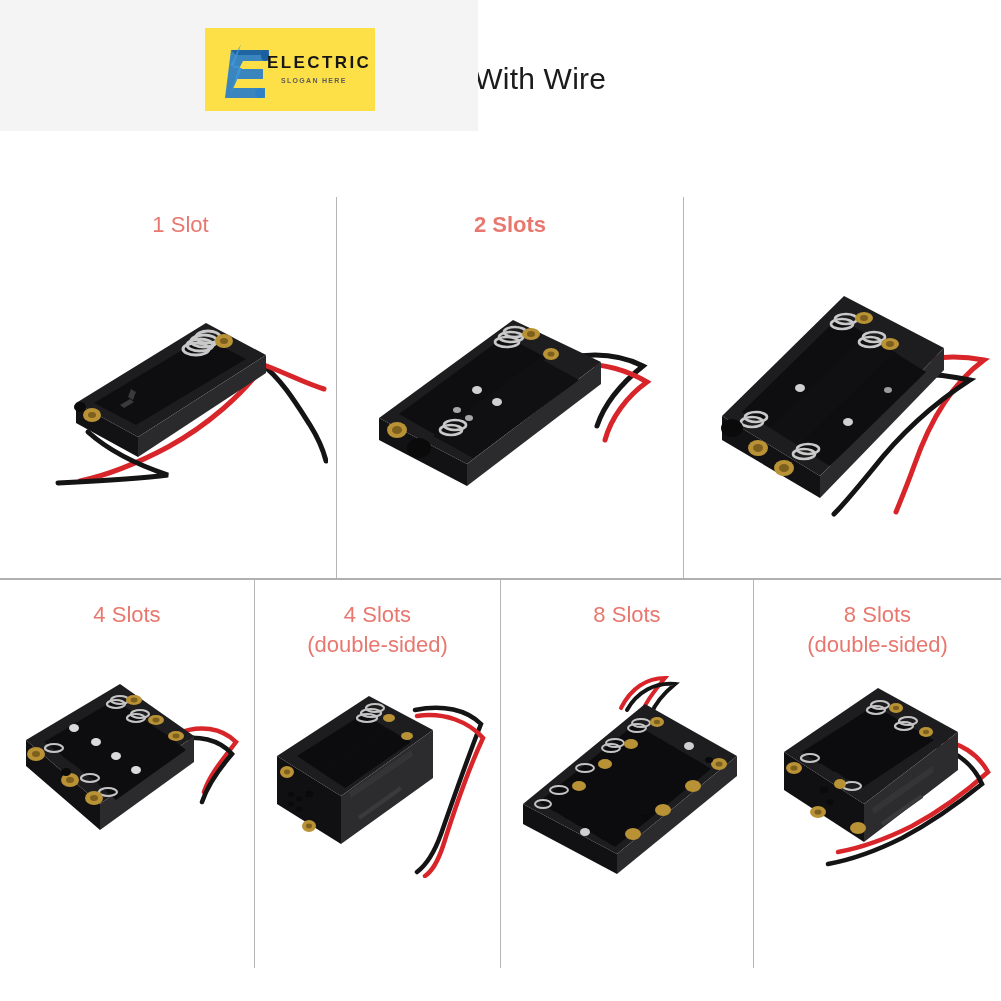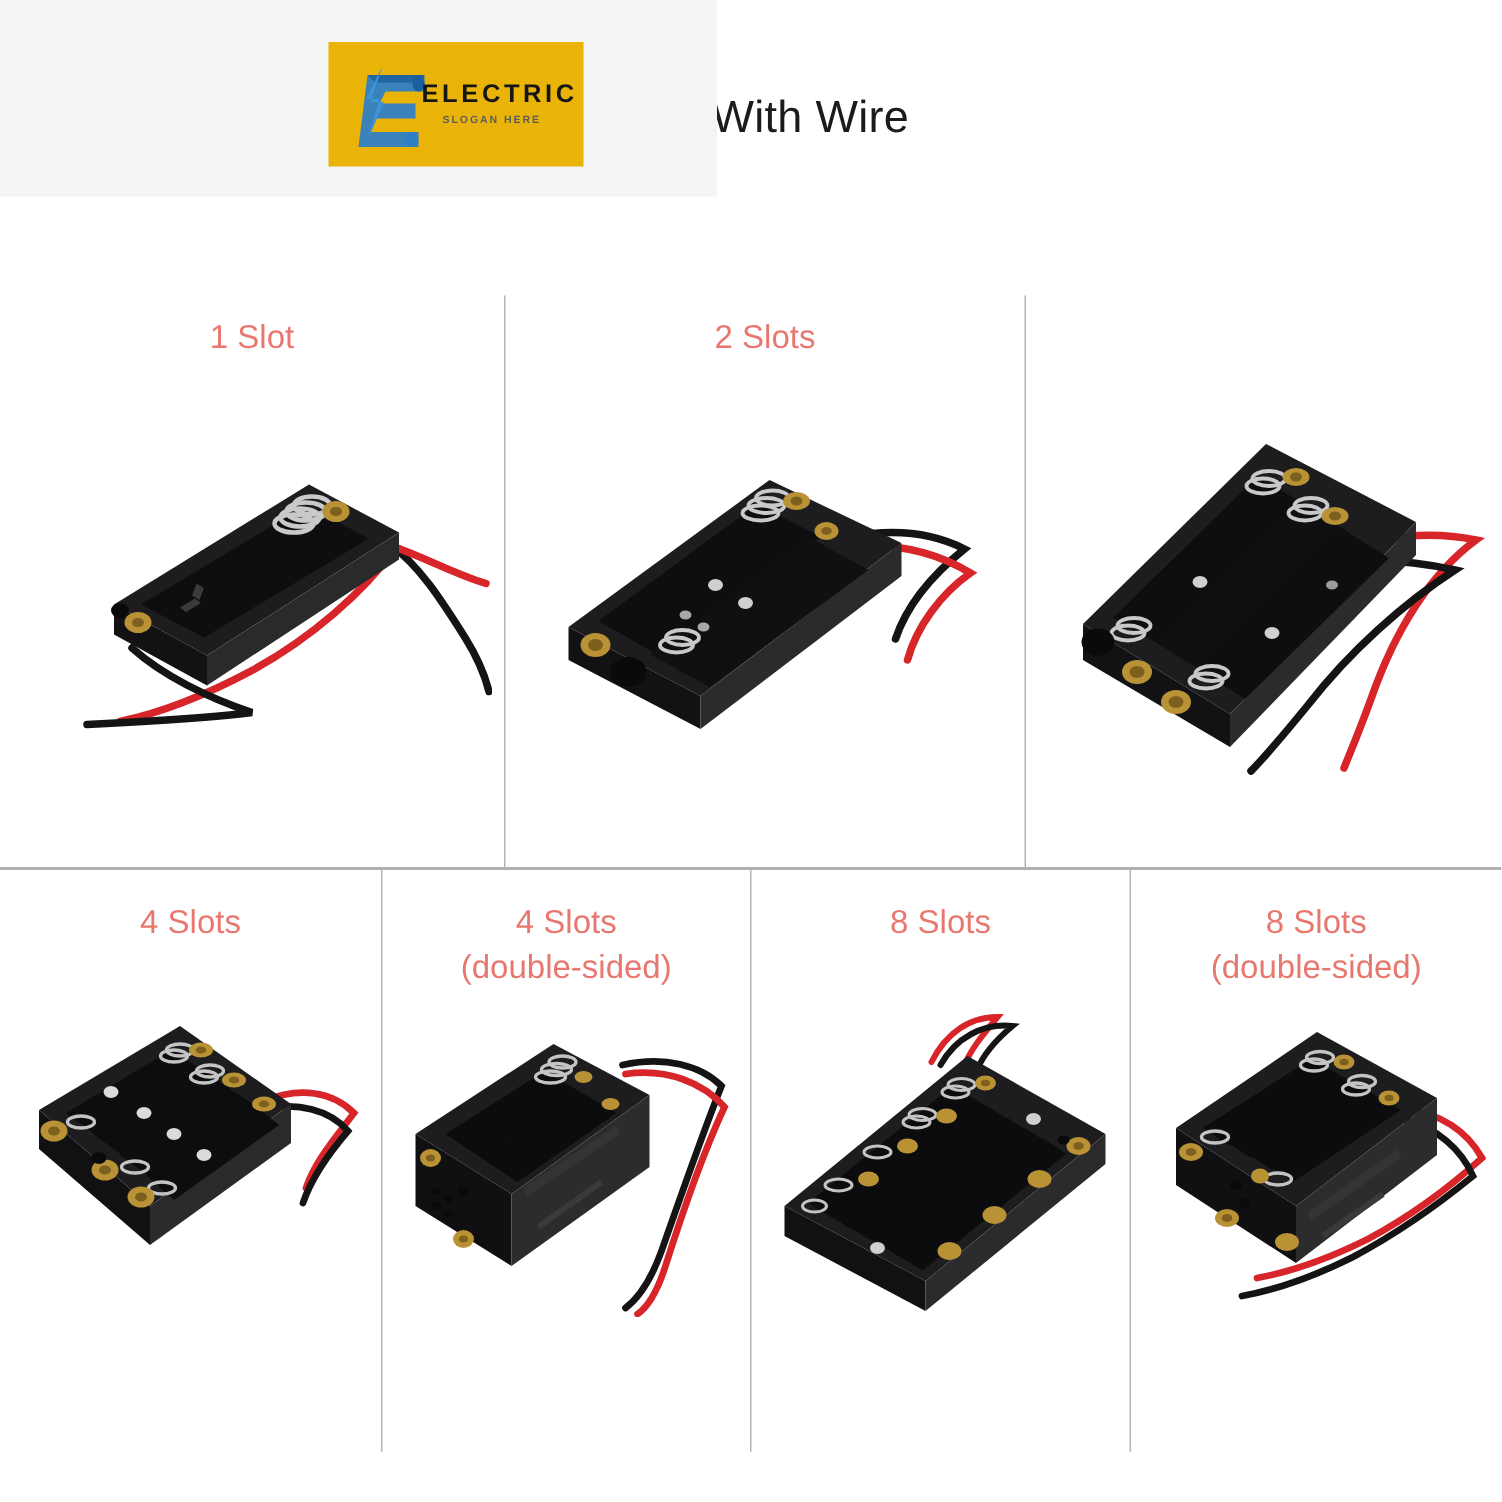--- a/index.html
+++ b/index.html
@@ -36,24 +36,24 @@
   
   .watermark-panel {
     position: absolute;
     left: 0; top: 0;
     width: 478px;
     height: 131px;
     background: #f4f4f4;
   }
   .logo-card {
     position: absolute;
-    left: 219px; top: 28px;
+    left: 205px; top: 28px;
     width: 170px;
     height: 83px;
-    background: #eab308;
+    background: #fde047;
     overflow: hidden;
   }
   .logo-inner {
     position: absolute;
     left: 0; top: 0;
     width: 170px; height: 83px;
   }
   .logo-mark {
     position: absolute;
     left: 12px; top: 14px;
@@ -142,21 +142,21 @@
 
 <div class="grid">
 
   <div class="divider-v" style="left:336px; top:17px; height:381px;"></div>
   <div class="divider-v" style="left:683px; top:17px; height:381px;"></div>
   <div class="divider-h" style="top:398px;"></div>
   <div class="divider-v" style="left:254px; top:400px; height:388px;"></div>
   <div class="divider-v" style="left:500px; top:400px; height:388px;"></div>
   <div class="divider-v" style="left:753px; top:400px; height:388px;"></div>
 
-  <div class="cell" style="left:0px; top:0px; width:336px; height:398px;">
+  <div class="cell" style="left:0px; top:0px; width:336px; height:398px;padding-left:25px;">
     <div class="cell-label" style="top:30px;">1 Slot</div>
     <svg class="photo" style="left:28px; top:105px;" width="300" height="230" viewBox="0 0 300 230">
 
       <path d="M232 78 C252 92 268 118 282 140 C292 156 296 168 298 176" stroke="#141414" stroke-width="5" fill="none" stroke-linecap="round"></path>
       <path d="M236 80 C258 88 276 98 296 104" stroke="#d8252a" stroke-width="5" fill="none" stroke-linecap="round"></path>
       <path d="M236 80 C214 110 180 140 140 162 C110 178 80 190 52 196" stroke="#d8252a" stroke-width="5" fill="none" stroke-linecap="round"></path>
       <path d="M60 147 C80 165 110 180 140 190 C110 194 70 196 30 198" stroke="#141414" stroke-width="5" fill="none" stroke-linecap="round"></path>
 
       <path d="M48 118 L178 38 L238 70 L110 152 Z" fill="#1d1d1f"></path>
       <path d="M48 118 L110 152 L110 172 L48 138 Z" fill="#121214"></path>
@@ -175,21 +175,21 @@
       <ellipse cx="196" cy="56" rx="4" ry="3" fill="#7d5f1e"></ellipse>
       <ellipse cx="64" cy="130" rx="9" ry="7" fill="#b99236"></ellipse>
       <ellipse cx="64" cy="130" rx="4" ry="3" fill="#7d5f1e"></ellipse>
       <ellipse cx="52" cy="122" rx="6" ry="5" fill="#0a0a0b"></ellipse>
       <path d="M92 120 l10 -6 l4 3 l-10 6 Z" fill="#3a3a3d"></path>
       <path d="M100 112 l3 -8 l5 3 l-3 8 Z" fill="#3a3a3d"></path>
     </svg>
   </div>
 
   <div class="cell" style="left:337px; top:0px; width:346px; height:398px;">
-    <div class="cell-label" style="top:30px;">2 Slots</div>
+    <div class="cell-label" style="top:30px;font-weight:bold;">2 Slots</div>
     <svg class="photo" style="left:18px; top:110px;" width="310" height="225" viewBox="0 0 310 225">
 
       <path d="M212 68 C242 62 268 66 288 76 C268 92 250 112 242 136" stroke="#141414" stroke-width="5" fill="none" stroke-linecap="round"></path>
       <path d="M214 74 C246 72 272 80 292 92 C272 106 256 128 250 150" stroke="#d8252a" stroke-width="5" fill="none" stroke-linecap="round"></path>
 
       <path d="M24 128 L158 30 L246 72 L112 174 Z" fill="#1d1d1f"></path>
       <path d="M24 128 L112 174 L112 196 L24 150 Z" fill="#121214"></path>
       <path d="M112 174 L246 72 L246 94 L112 196 Z" fill="#2b2b2e"></path>
 
       <path d="M44 124 L150 46 L192 68 L86 148 Z" fill="#0e0e10"></path>

